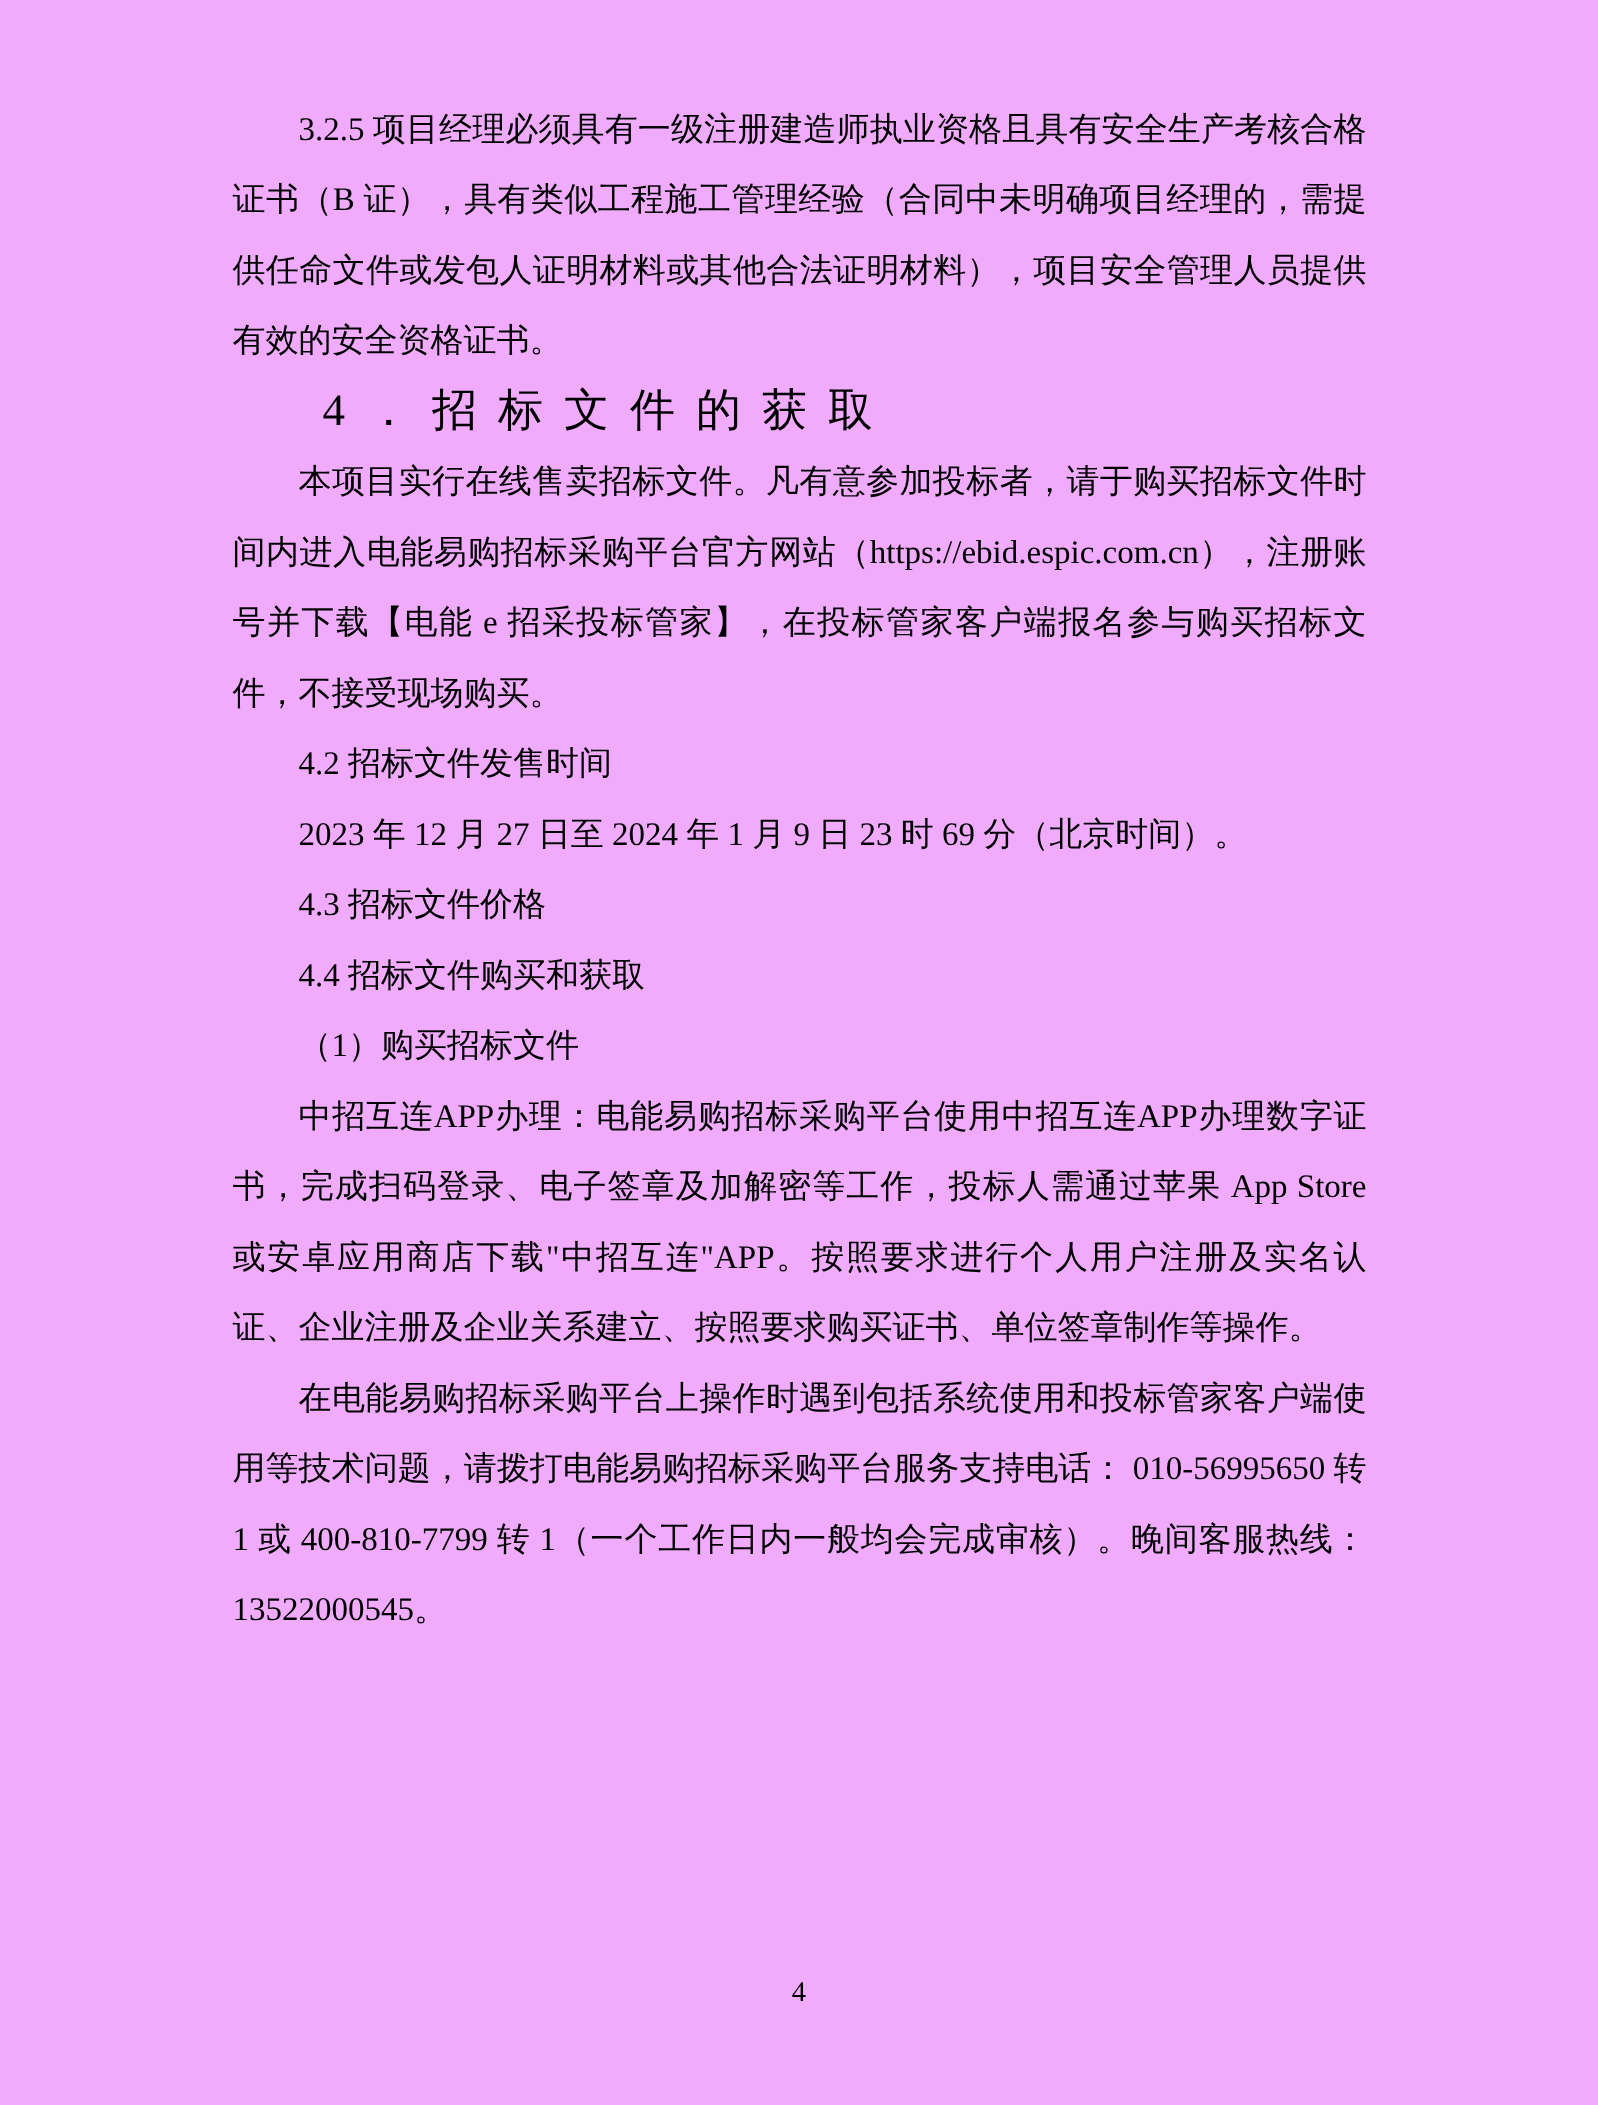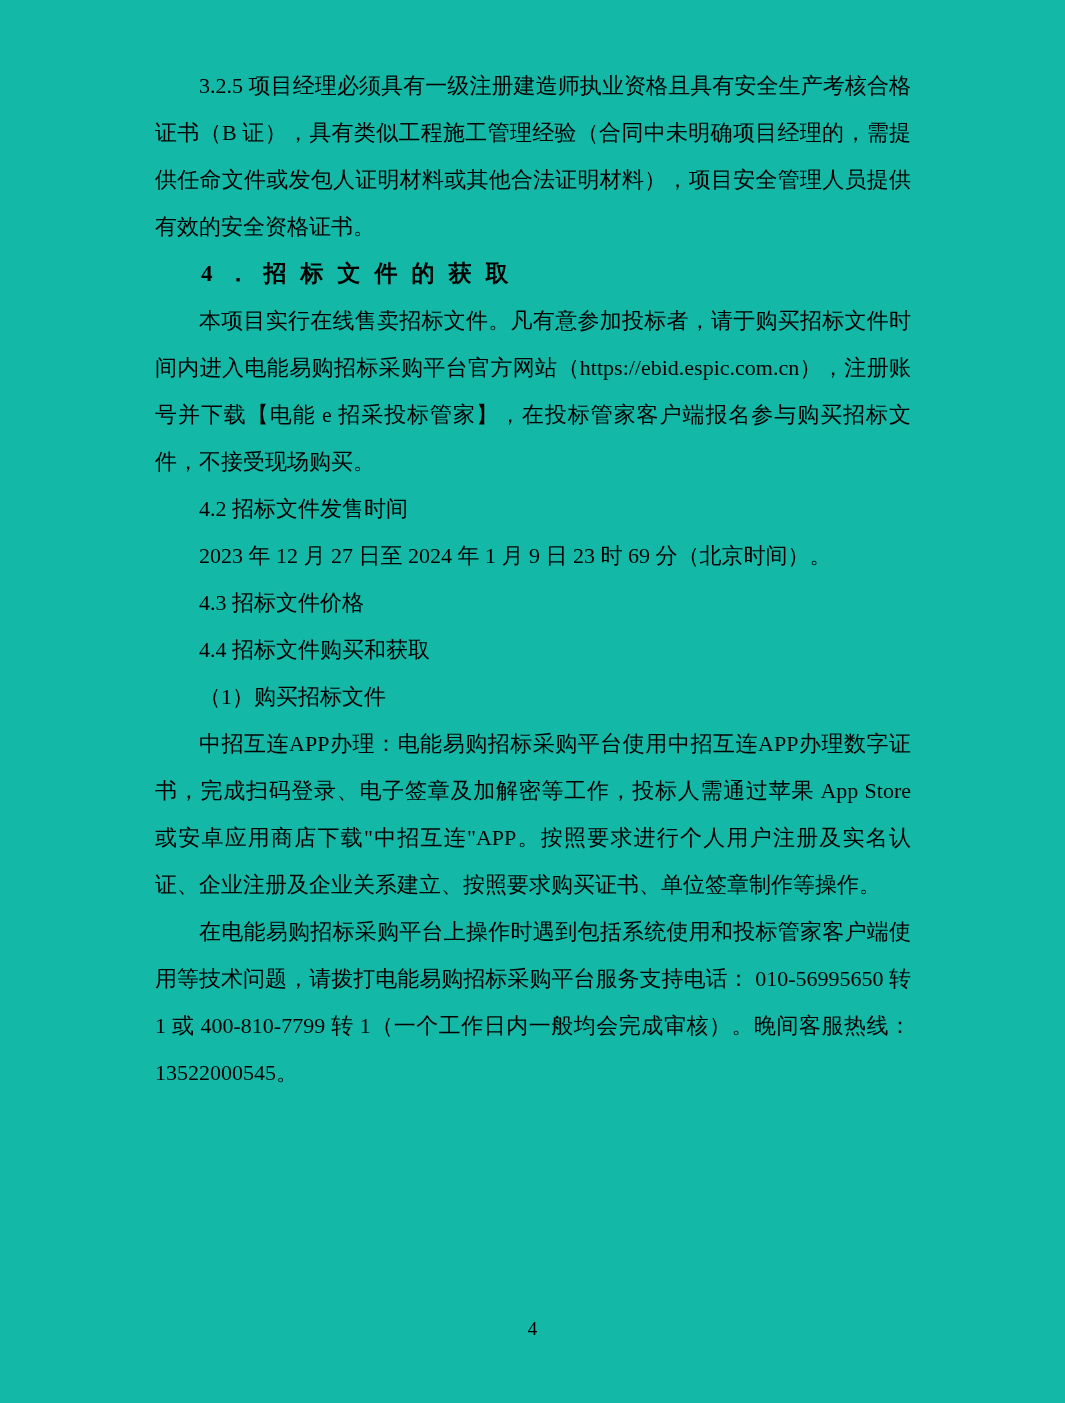--- a/index.html
+++ b/index.html
@@ -4,21 +4,21 @@
 <style>
   html, body {
     margin: 0;
     padding: 0;
     background: #ffffff;
   }
   .page {
     position: relative;
     width: 1065px;
     height: 1403px;
-    background: #14b8a6;
+    background: #f0abfc;
     overflow: hidden;
     font-family: "Liberation Serif", "DejaVu Serif", serif;
     color: #000000;
   }
   .content {
     position: absolute;
     left: 155px;
     top: 62px;
     width: 756px;
   }
@@ -27,23 +27,23 @@
     font-size: 22px;
     line-height: 47px;
     text-indent: 2em;
     color: #000000;
   }
   .content p.body {
     text-align: justify;
     text-justify: inter-character;
   }
   .content p.heading {
-    font-weight: bold;
+    font-weight: normal;
     letter-spacing: 14px;
-    font-size: 23px;
+    font-size: 30px;
   }
   .page-number {
     position: absolute;
     left: 0;
     right: 0;
     top: 1318px;
     text-align: center;
     font-size: 19px;
     color: #000000;
     font-family: "Liberation Serif", "DejaVu Serif", serif;

